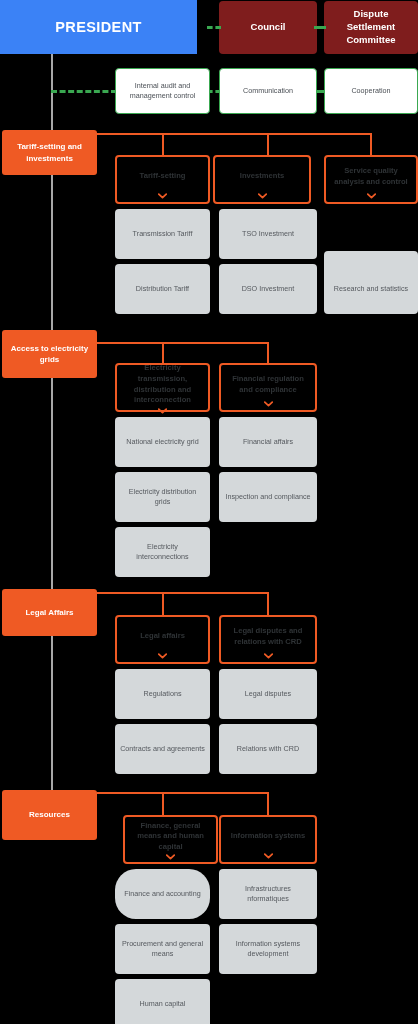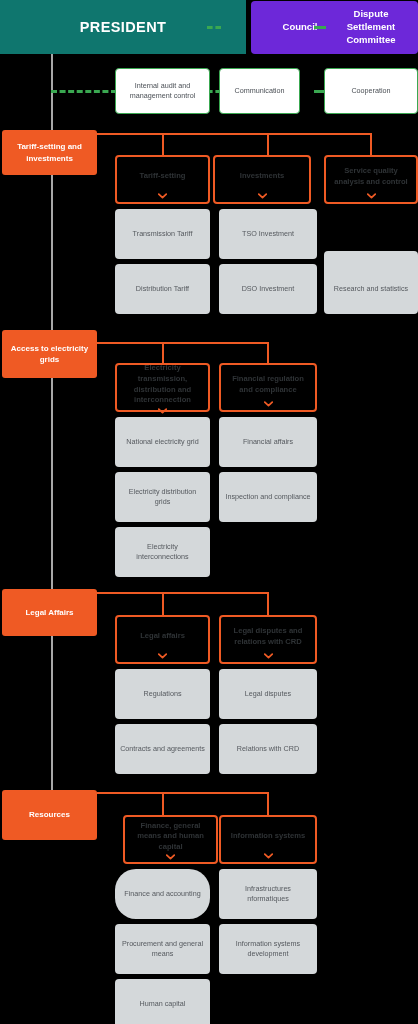--- a/index.html
+++ b/index.html
@@ -16,59 +16,59 @@
     position: relative;
     width: 418px;
     height: 1024px;
     background: #000000;
   }
 
   
   .president-box {
     position: absolute;
     left: 0; top: 0;
-    width: 246px; height: 54px;
-    background: #0f766e;
+    width: 197px; height: 54px;
+    background: #3b82f6;
     display: flex; align-items: center; justify-content: center;
     color: #ffffff;
     font-size: 14.5px;
     font-weight: bold;
     letter-spacing: .4px;
   }
 
   .green-box {
     position: absolute;
-    background: #6d28d9;
+    background: #7f1d1d;
     border-radius: 4px;
     display: flex; align-items: center; justify-content: center;
     text-align: center;
     color: #ffffff;
     font-size: 9.5px;
     font-weight: bold;
     line-height: 1.35;
     padding: 4px 6px;
   }
-  .green-council { left: 219px; top: 1px; width: 98px; height: 53px; margin-left: 32px; }
+  .green-council { left: 219px; top: 1px; width: 98px; height: 53px; }
   .green-dispute { left: 324px; top: 1px; width: 94px; height: 53px; }
 
   .white-box {
     position: absolute;
     background: #ffffff;
     border: 1.4px solid #3aa851;
     border-radius: 4px;
     display: flex; align-items: center; justify-content: center;
     text-align: center;
     color: #4a4f55;
     font-size: 7.2px;
     line-height: 1.45;
     padding: 4px 6px;
     z-index: 3;
   }
   .wb-audit  { left: 115px; top: 68px; width: 95px; height: 46px; }
-  .wb-comm   { left: 219px; top: 68px; width: 81px; height: 46px; }
+  .wb-comm   { left: 219px; top: 68px; width: 98px; height: 46px; }
   .wb-coop   { left: 324px; top: 68px; width: 94px; height: 46px; }
 
   
   .dash-seg {
     position: absolute;
     height: 0;
     border-top: 3px dashed #3aa851;
     z-index: 1;
   }
   .dash-a { left: 51px;  top: 90px;  width: 66px; }

